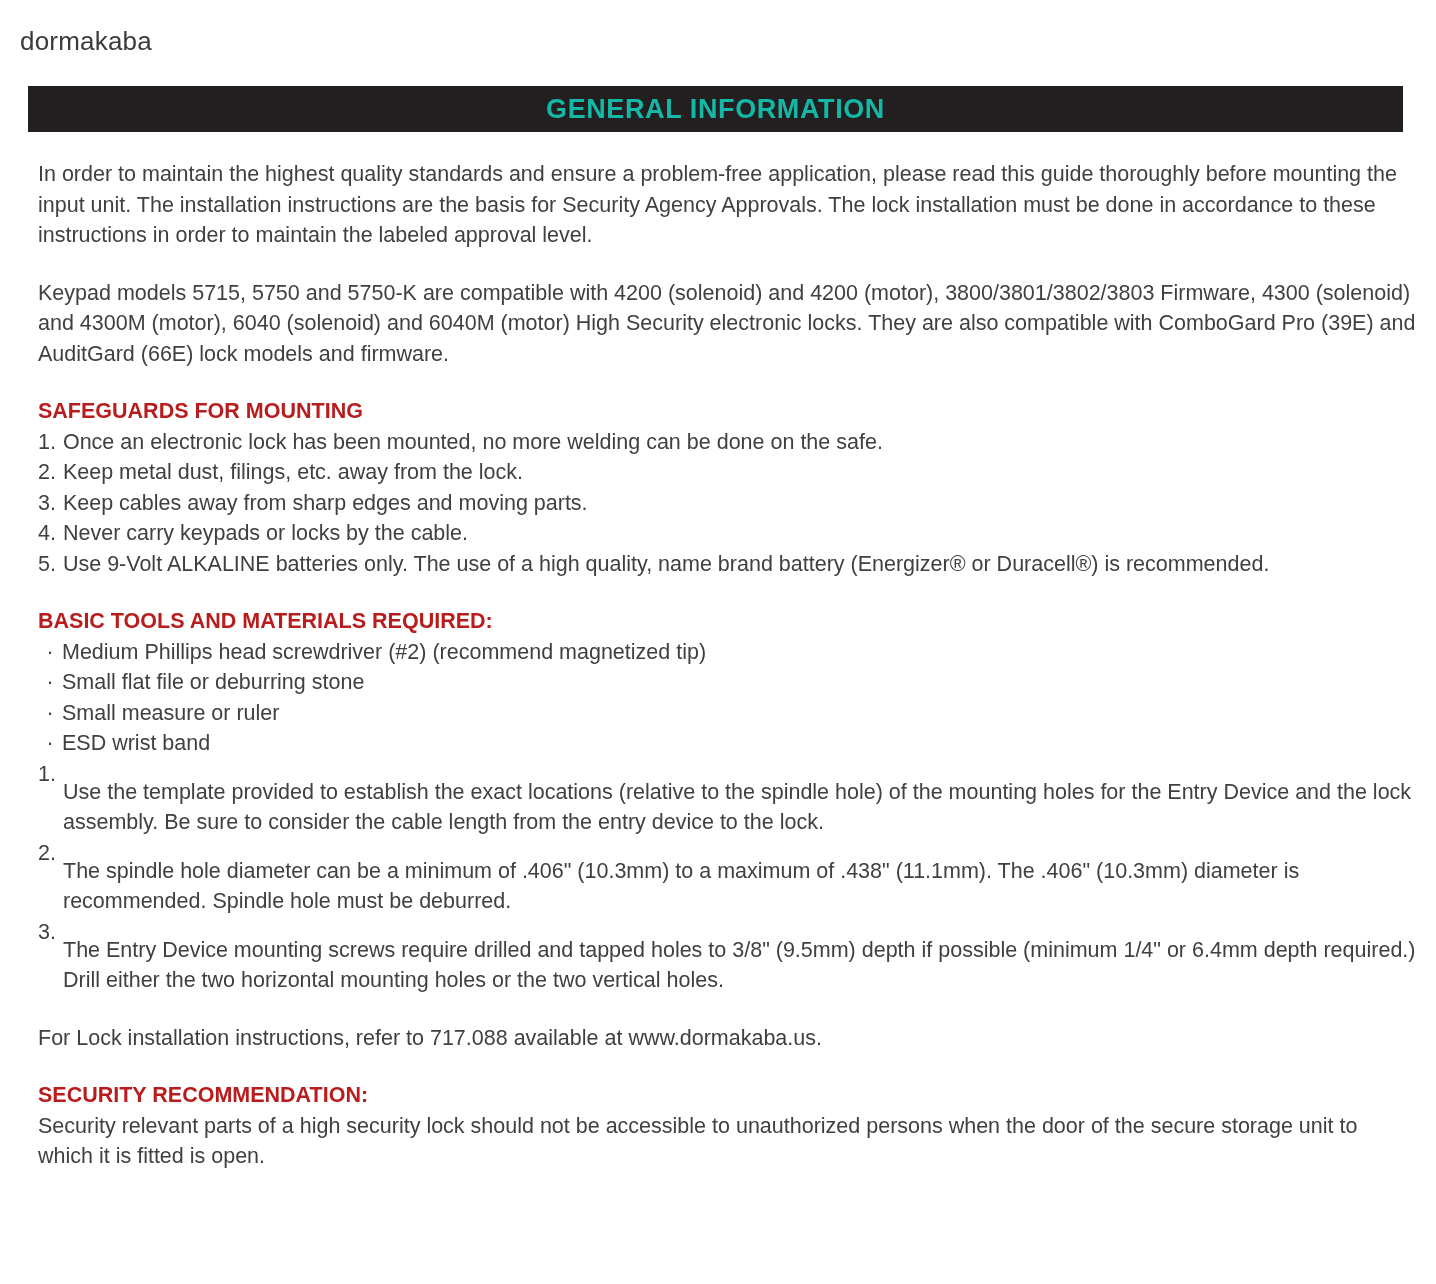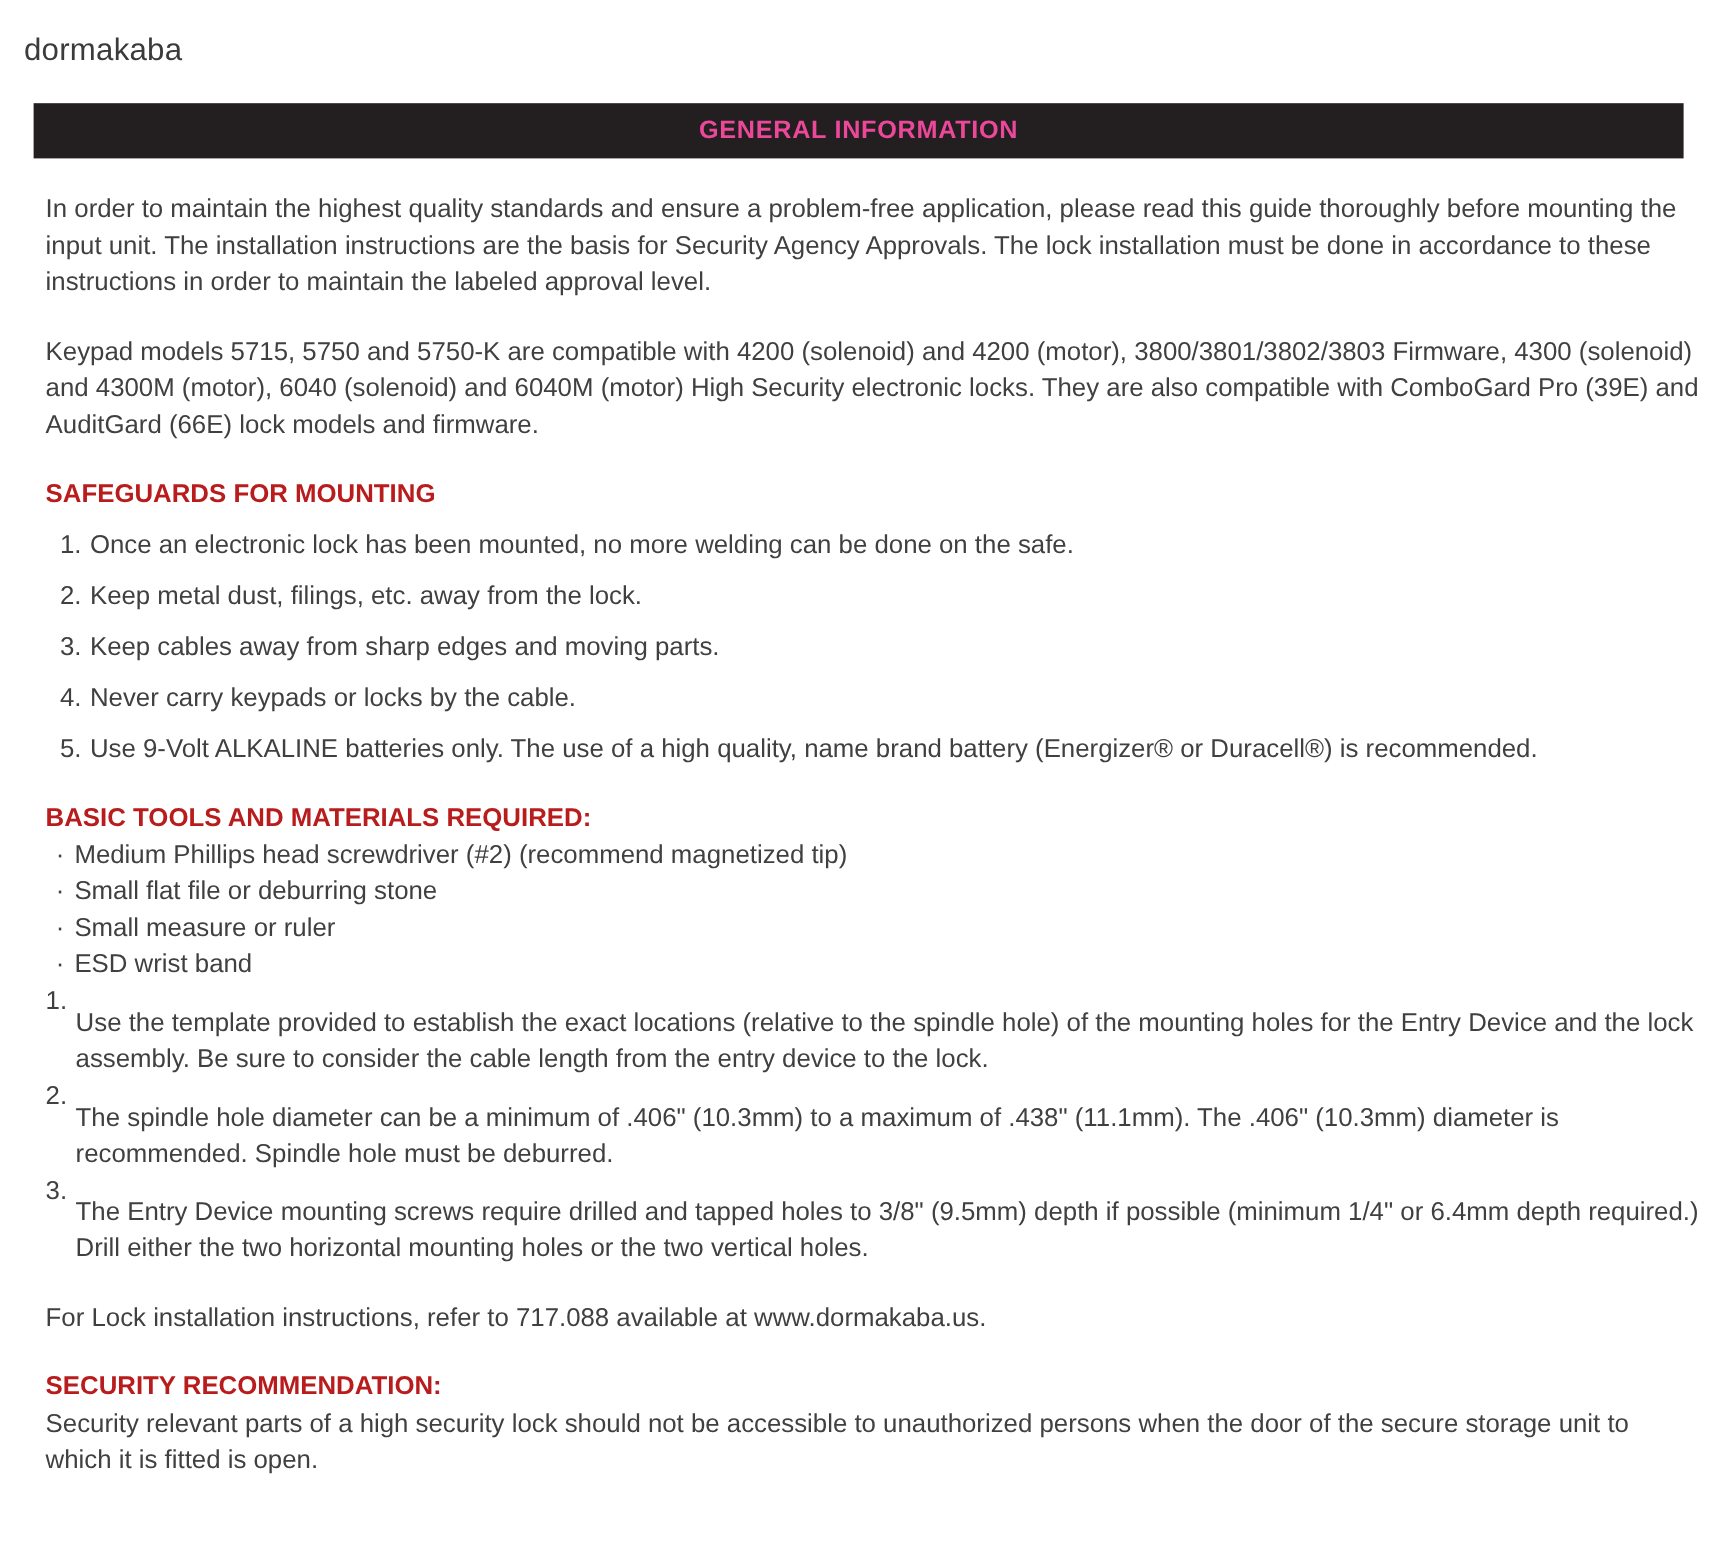--- a/index.html
+++ b/index.html
@@ -23,43 +23,43 @@
   }
   .banner {
     margin: 30px 33px 0 28px;
     height: 46px;
     background: #231f20;
     display: flex;
     align-items: center;
     justify-content: center;
   }
   .banner-title {
-    color: #ec4899;
+    color: #14b8a6;
     font-weight: 700;
-    font-size: 21px;
+    font-size: 27px;
     letter-spacing: 0.6px;
   }
   .content {
     padding: 0 18px 40px 38px;
     font-size: 21.5px;
     line-height: 30.5px;
   }
   .para {
     margin: 27px 0 0 0;
   }
   .section-heading {
     margin: 27px 0 0 0;
     font-size: 21.5px;
     line-height: 30.5px;
     font-weight: 700;
     color: #b91c1c;
   }
   
   .plain-num-list .pn-item {
-    margin: 12px;
+    margin: 0;
   }
   .pn-marker {
     margin-right: 7px;
   }
   
   .bullet-list .bl-item {
     display: flex;
   }
   .bl-dot {
     flex: 0 0 24px;

